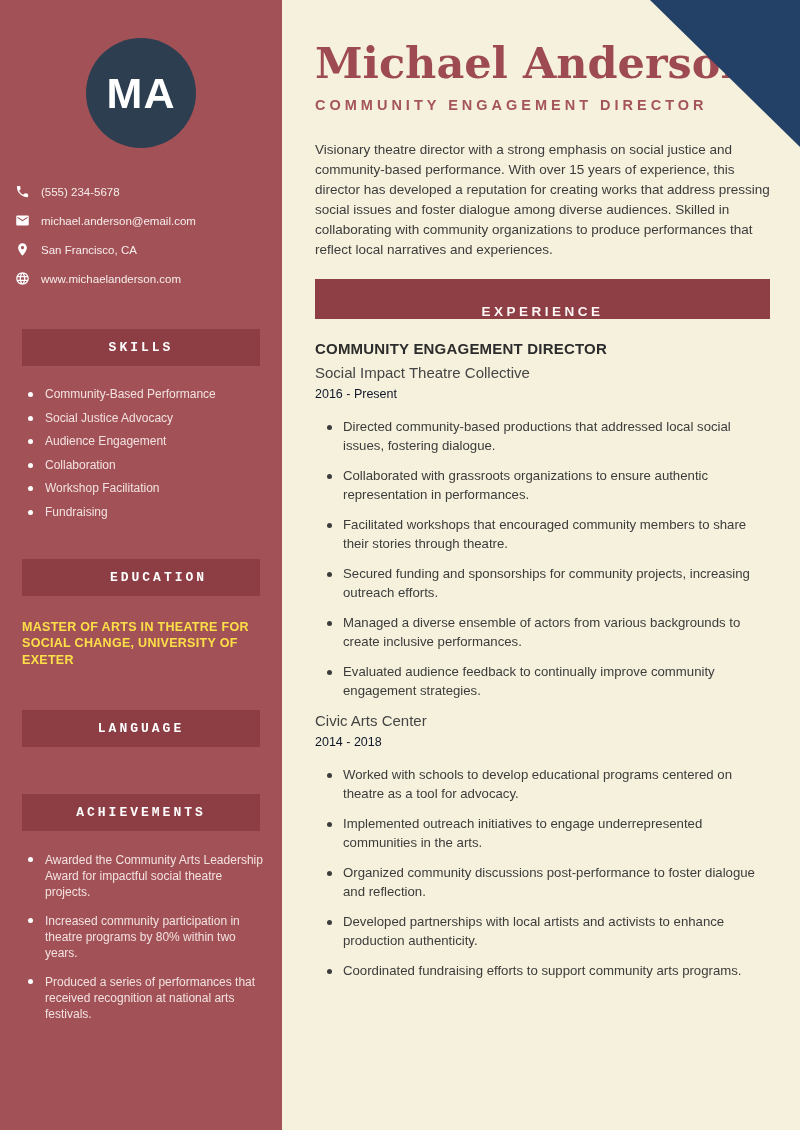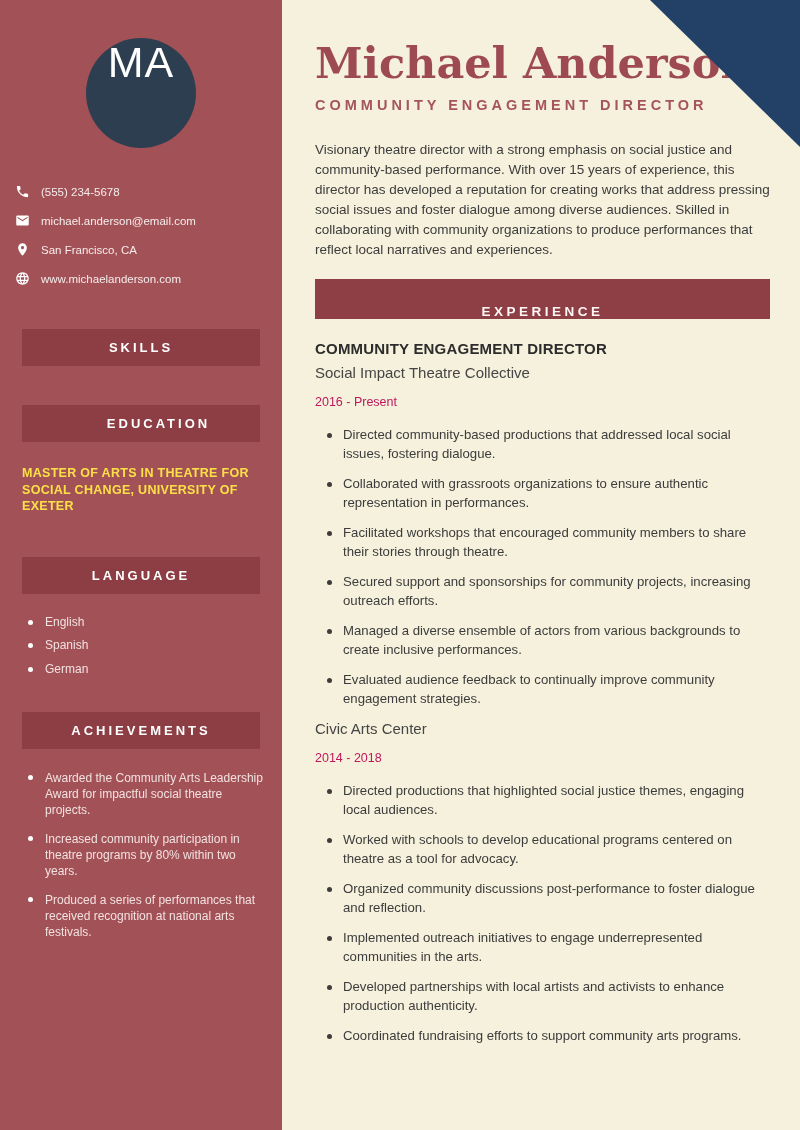--- a/index.html
+++ b/index.html
@@ -15,37 +15,37 @@
     width: 282px; flex-shrink: 0;
     background: #a25257;
     color: #f3e3e2;
     box-sizing: border-box;
   }
   .avatar {
     width: 110px; height: 110px;
     margin: 38px auto 0;
     border-radius: 50%;
     background: #2d3e50;
-    display: flex; justify-content: center;
-    color: #ffffff; font-size: 43px; font-weight: 400; letter-spacing: 1px;
+    display: flex; align-items: center; justify-content: center;
+    color: #ffffff; font-size: 43px; font-weight: 700; letter-spacing: 1px;
   }
   .contact { margin-top: 36px; padding: 0 18px 0 15px; }
   .contact-row { display: flex; align-items: center; gap: 11px; margin-bottom: 14px; }
   .contact-row svg { width: 15px; height: 15px; fill: #ffffff; flex-shrink: 0; }
   .contact-text { font-size: 11.5px; color: #f6eceb; }
   .side-bar-header {
     margin: 0 22px; height: 37px;
     background: #8d3e44;
     display: flex; align-items: center; justify-content: center;
-    color: #ffffff; font-weight: bold; font-size: 13px; letter-spacing: 3px;
+    color: #ffffff; font-weight: bold; font-size: 13px; letter-spacing: 3px; font-family: Liberation Mono, monospace;
   }
   .skills-hdr { margin-top: 43px; }
   .edu-hdr { margin-top: 39px; padding-left: 35px; }
   .lang-hdr { margin-top: 42px; }
-  .ach-hdr { margin-top: 35px; }
+  .ach-hdr { margin-top: 47px; }
   .side-list { list-style: none; margin: 0; padding: 21px 16px 0 28px; }
   .side-list li {
     position: relative; padding-left: 17px;
     font-size: 12px; line-height: 15px; margin-bottom: 8.5px;
     color: #f2e1e0;
   }
   .side-list li::before {
     content: ""; position: absolute; left: 0; top: 5px;
     width: 5px; height: 5px; border-radius: 50%; background: #ffffff;
   }
@@ -84,21 +84,21 @@
     font-size: 13.5px; line-height: 20px; color: #3c3c3c;
   }
   .exp-header {
     margin-top: 19px; height: 40px;
     background: #8e3f45;
     display: flex; align-items: flex-end; justify-content: center;
     color: #fdf6f4; font-weight: bold; font-size: 13.5px; letter-spacing: 3.5px;
   }
   .job-title { margin: 0; padding-top: 21px; font-size: 15px; font-weight: bold; color: #2c2c2c; letter-spacing: 0.2px; }
   .job-company { margin-top: 7px; font-size: 15px; color: #454545; }
-  .job-dates { margin-top: 14px; font-size: 12.5px; color: #be185d; }
+  .job-dates { margin-top: 6px; font-size: 12.5px; color: #0f172a; }
   .job-bullets { list-style: none; margin: 5px; padding: 12px 0 0 6px; }
   .job-bullets li {
     position: relative; padding-left: 17px;
     font-size: 13.2px; line-height: 18.5px; color: #3c3c3c;
     margin-bottom: 12px;
   }
   .job-bullets li::before {
     content: ""; position: absolute; left: 1px; top: 7px;
     width: 5px; height: 5px; border-radius: 50%; background: #3c3c3c;
   }
@@ -134,34 +134,37 @@
       <svg viewBox="0 0 24 24">
           <path d="M11.99 2C6.47 2 2 6.48 2 12s4.47 10 9.99 10C17.52 22 22 17.52 22 12S17.52 2 11.99 2zm6.93 6h-2.95c-.32-1.25-.78-2.45-1.38-3.56 1.84.63 3.37 1.91 4.33 3.56zM12 4.04c.83 1.2 1.48 2.53 1.91 3.96h-3.82c.43-1.43 1.08-2.76 1.91-3.96zM4.26 14C4.1 13.36 4 12.69 4 12s.1-1.36.26-2h3.38c-.08.66-.14 1.32-.14 2 0 .68.06 1.34.14 2H4.26zm.82 2h2.95c.32 1.25.78 2.45 1.38 3.56-1.84-.63-3.37-1.9-4.33-3.56zm2.95-8H5.08c.96-1.66 2.49-2.93 4.33-3.56C8.81 5.55 8.35 6.75 8.03 8zM12 19.96c-.83-1.2-1.48-2.53-1.91-3.96h3.82c-.43 1.43-1.08 2.76-1.91 3.96zM14.34 14H9.66c-.09-.66-.16-1.32-.16-2 0-.68.07-1.35.16-2h4.68c.09.65.16 1.32.16 2 0 .68-.07 1.34-.16 2zm.25 5.56c.6-1.11 1.06-2.31 1.38-3.56h2.95c-.96 1.65-2.49 2.93-4.33 3.56zM16.36 14c.08-.66.14-1.32.14-2 0-.68-.06-1.34-.14-2h3.38c.16.64.26 1.31.26 2s-.1 1.36-.26 2h-3.38z"></path>
         </svg>
       <span class="contact-text">www.michaelanderson.com</span>
     </div>
   </div>
 
   <div class="side-bar-header skills-hdr">
     <span>SKILLS</span>
   </div>
+  <ul class="side-list">
+    <li>Community-Based Performance</li>
+    <li>Social Justice Advocacy</li>
+    <li>Audience Engagement</li>
+    <li>Collaboration</li>
+    <li>Workshop Facilitation</li>
+    <li>Fundraising</li>
+  </ul>
 
   <div class="side-bar-header edu-hdr">
     <span>EDUCATION</span>
   </div>
   <div class="degree">MASTER OF ARTS IN THEATRE FOR SOCIAL CHANGE, UNIVERSITY OF EXETER</div>
 
   <div class="side-bar-header lang-hdr">
     <span>LANGUAGE</span>
   </div>
-  <ul class="side-list">
-    <li>English</li>
-    <li>Spanish</li>
-    <li>German</li>
-  </ul>
 
   <div class="side-bar-header ach-hdr">
     <span>ACHIEVEMENTS</span>
   </div>
   <ul class="side-list ach-list">
     <li>Awarded the Community Arts Leadership Award for impactful social theatre projects.</li>
     <li>Increased community participation in theatre programs by 80% within two years.</li>
     <li>Produced a series of performances that received recognition at national arts festivals.</li>
   </ul>
 </aside>
@@ -178,31 +181,30 @@
   </div>
 
   <section>
     <h3 class="job-title">COMMUNITY ENGAGEMENT DIRECTOR</h3>
     <div class="job-company">Social Impact Theatre Collective</div>
     <div class="job-dates">2016 - Present</div>
     <ul class="job-bullets">
       <li>Directed community-based productions that addressed local social issues, fostering dialogue.</li>
       <li>Collaborated with grassroots organizations to ensure authentic representation in performances.</li>
       <li>Facilitated workshops that encouraged community members to share their stories through theatre.</li>
-      <li>Secured support and sponsorships for community projects, increasing outreach efforts.</li>
+      <li>Secured funding and sponsorships for community projects, increasing outreach efforts.</li>
       <li>Managed a diverse ensemble of actors from various backgrounds to create inclusive performances.</li>
       <li>Evaluated audience feedback to continually improve community engagement strategies.</li>
     </ul>
   </section>
 
   <section>
     <div class="job-company">Civic Arts Center</div>
     <div class="job-dates">2014 - 2018</div>
     <ul class="job-bullets">
-      <li>Directed productions that highlighted social justice themes, engaging local audiences.</li>
       <li>Worked with schools to develop educational programs centered on theatre as a tool for advocacy.</li>
+      <li>Implemented outreach initiatives to engage underrepresented communities in the arts.</li>
       <li>Organized community discussions post-performance to foster dialogue and reflection.</li>
-      <li>Implemented outreach initiatives to engage underrepresented communities in the arts.</li>
       <li>Developed partnerships with local artists and activists to enhance production authenticity.</li>
       <li>Coordinated fundraising efforts to support community arts programs.</li>
     </ul>
   </section>
 </main>
 
 </body></html>

